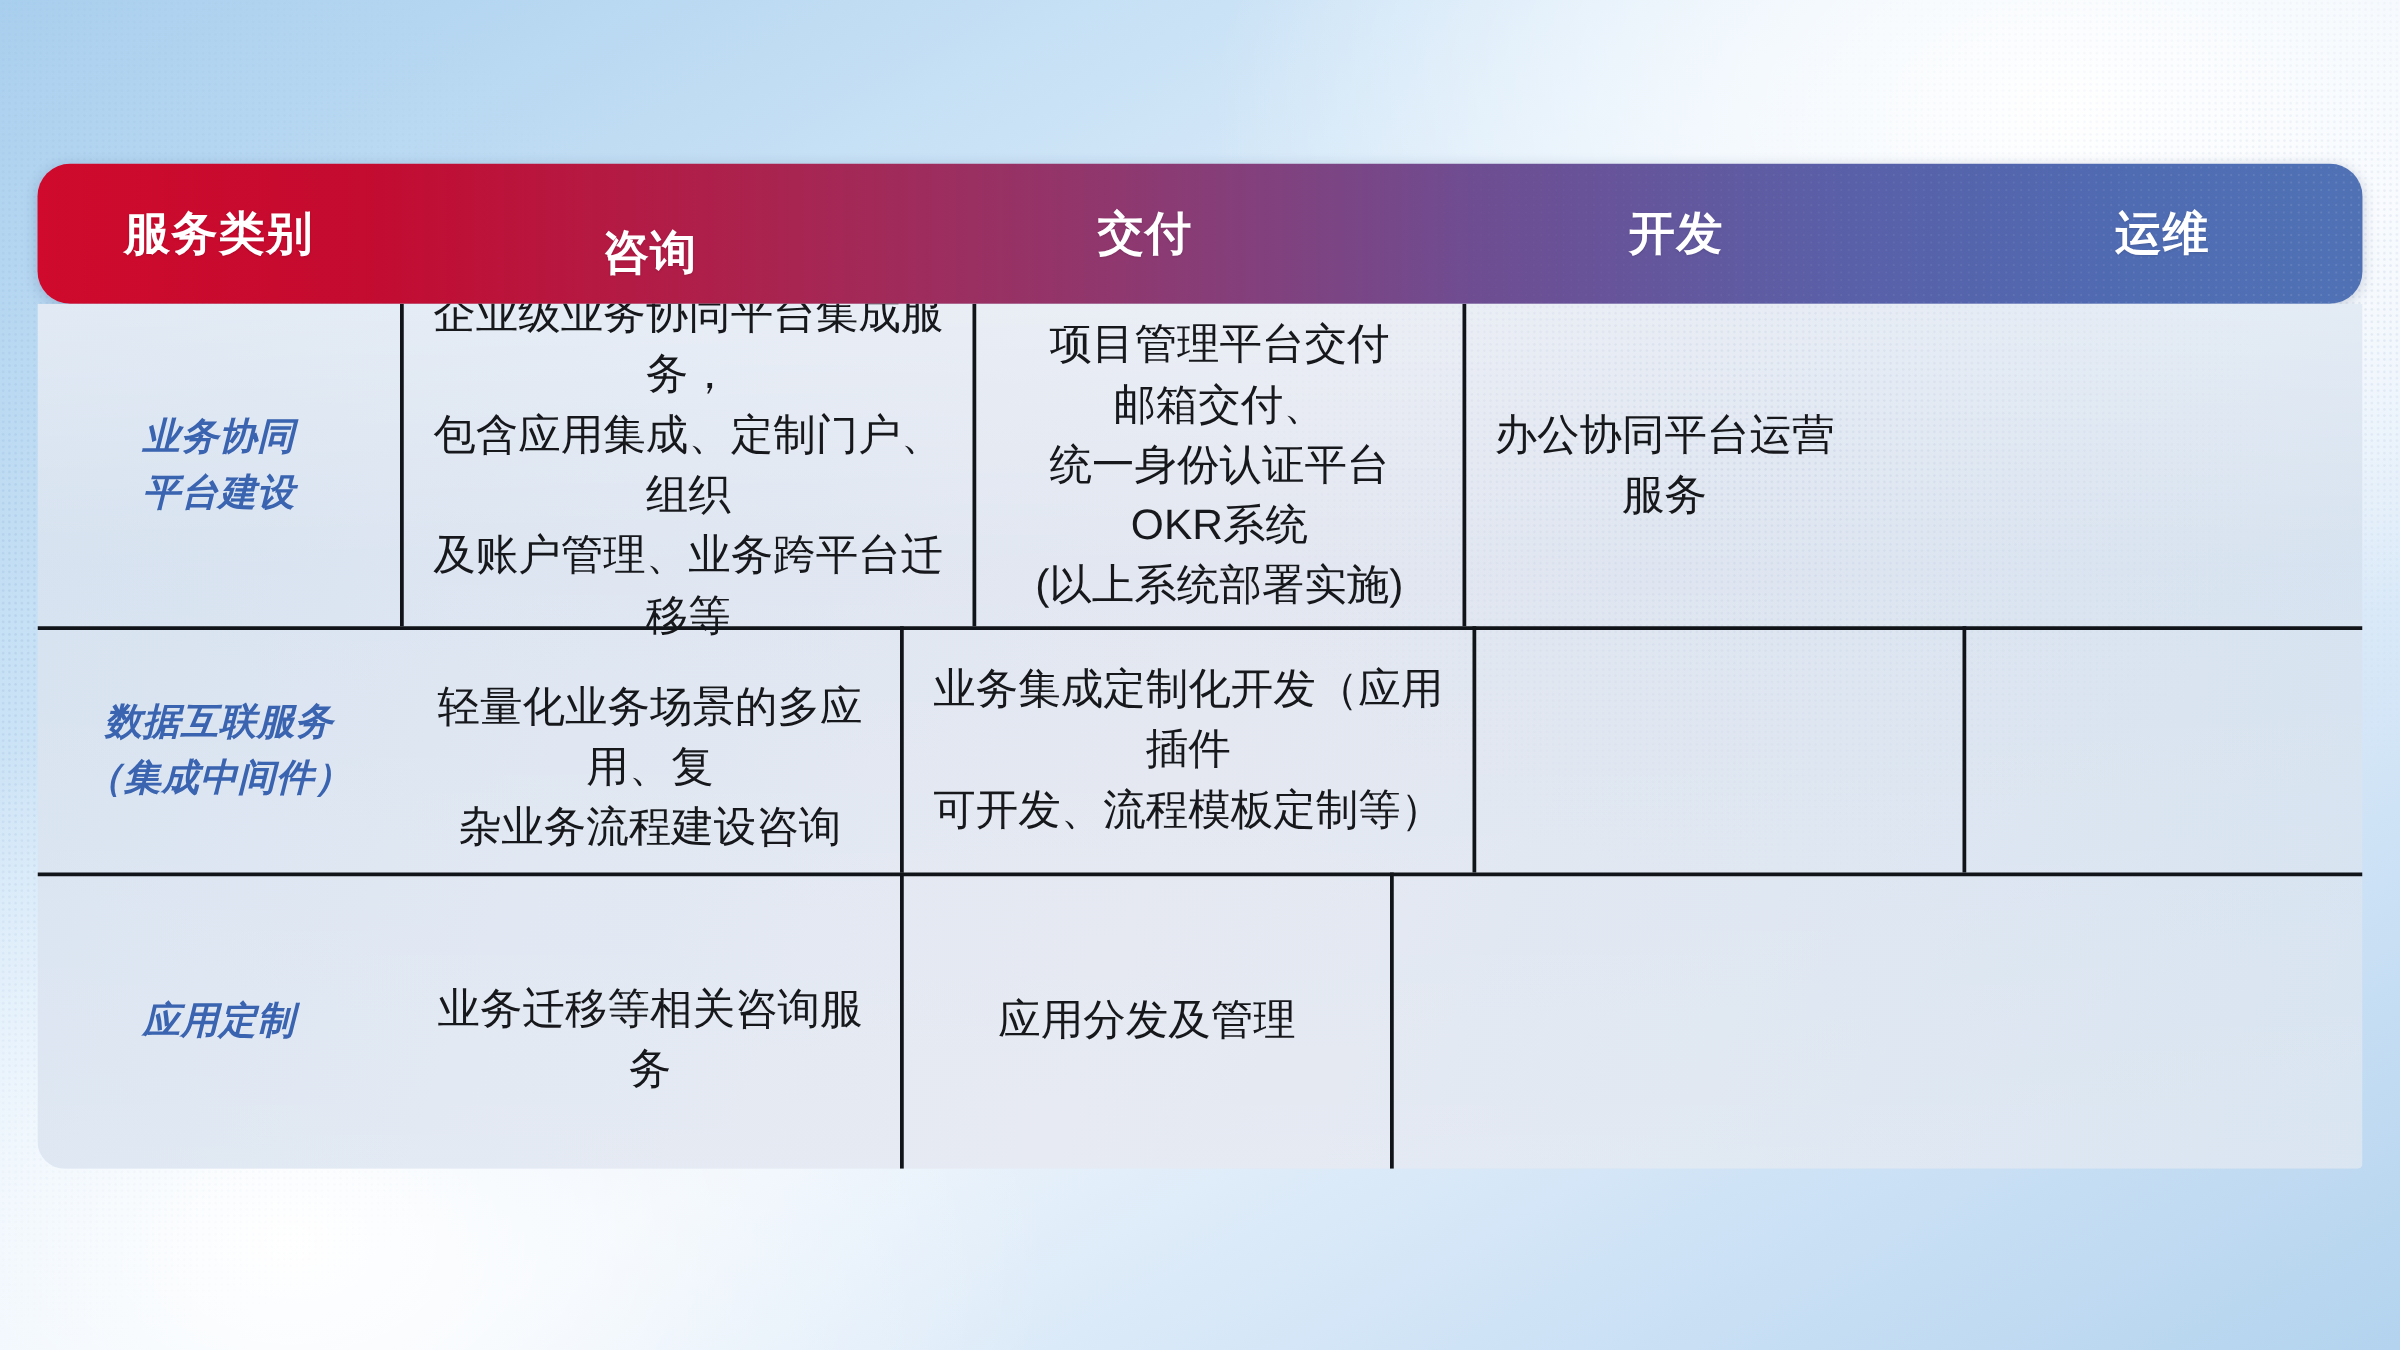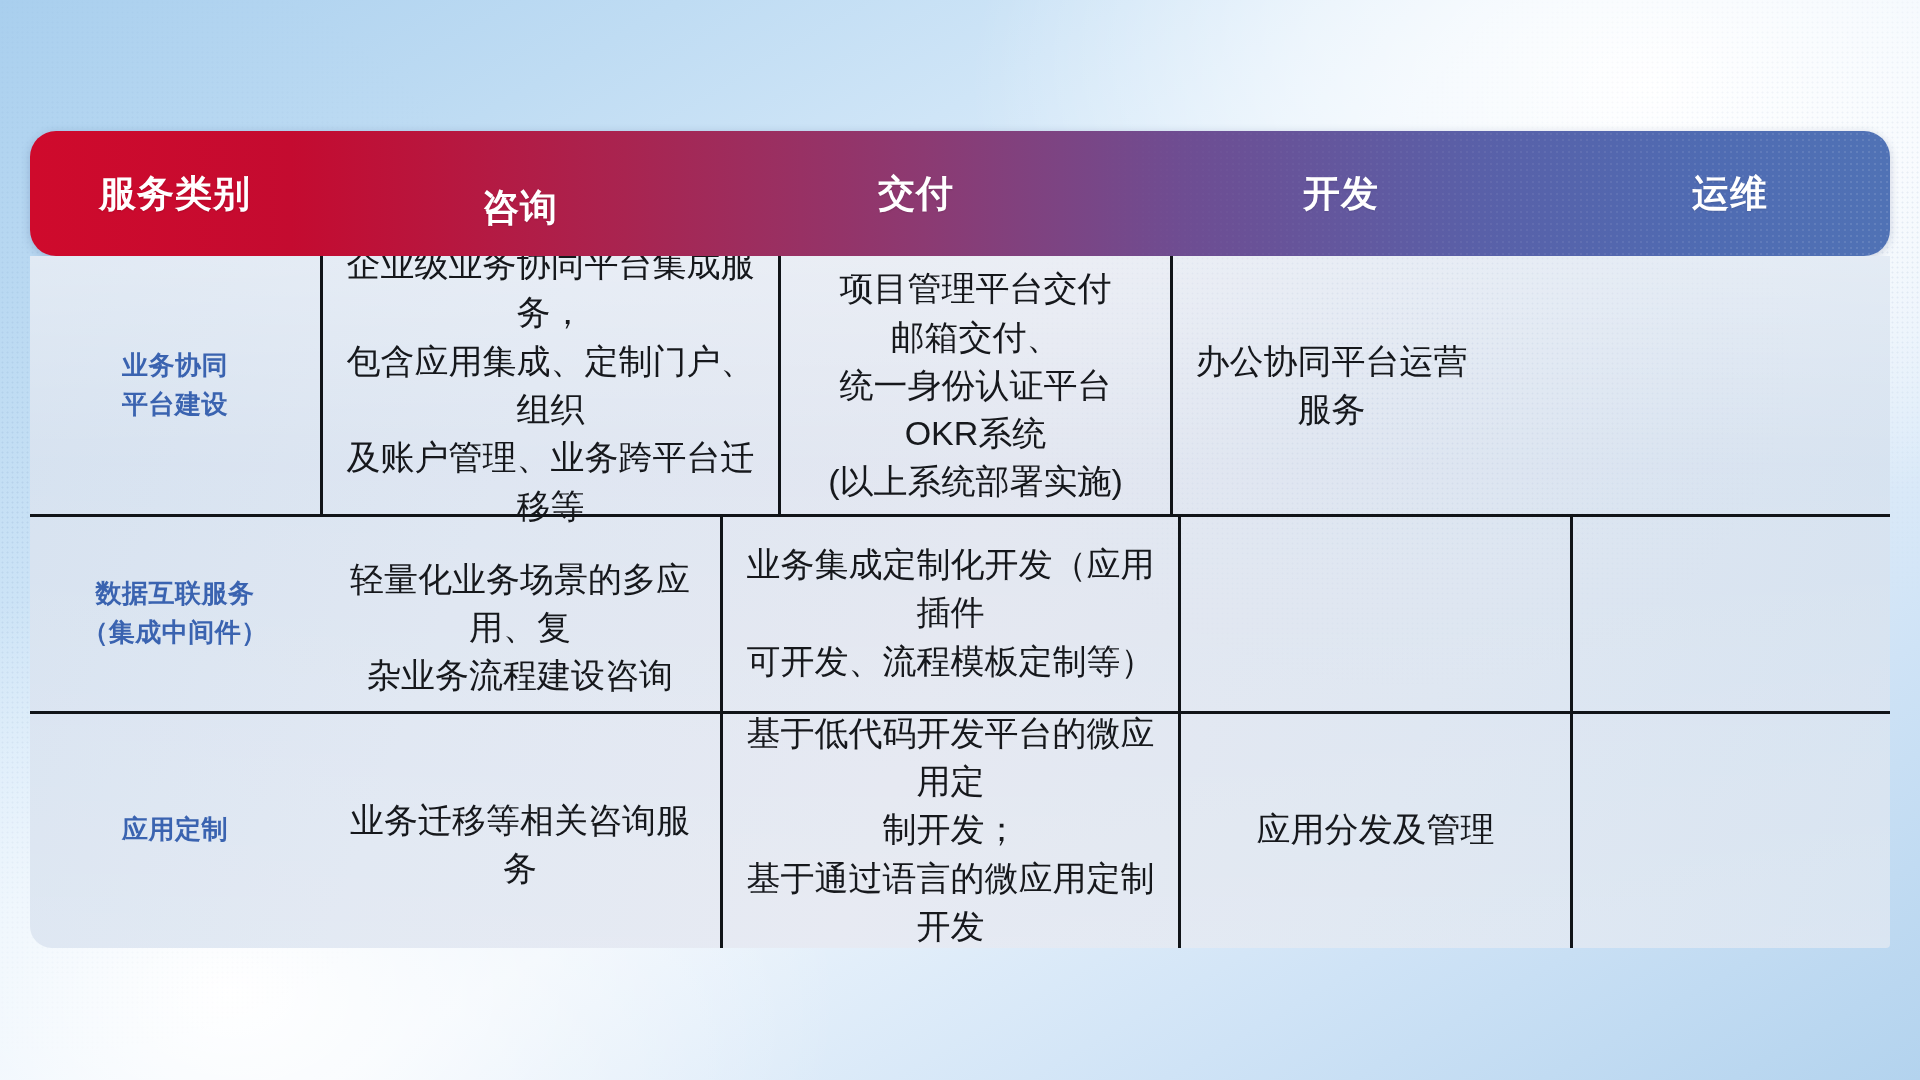--- a/index.html
+++ b/index.html
@@ -41,21 +41,21 @@
     position: absolute;
     left: 30px;
     top: 131px;
     width: 1860px;
     height: 817px;
   }
 
   
   #table-header {
     position: relative;
-    height: 125px;
+    height: 112px;
     border-radius: 26px;
     background: linear-gradient(90deg,
         #cf0a2c 0%,
         #c40b30 14%,
         #a92450 32%,
         #8c3a72 48%,
         #6e4d92 62%,
         #5960a8 78%,
         #4f6bb2 90%,
         #5072b5 100%);
@@ -135,23 +135,24 @@
     padding: 0 14px;
     box-sizing: border-box;
     font-size: 34px;
     line-height: 1.42;
     color: #16181c;
     white-space: pre-line;
   }
   .td-cell.cat {
     color: #3a63b0;
     font-weight: bold;
-    font-size: 26px;
+    font-size: 30px;
     line-height: 1.5;
     letter-spacing: 0.5px;
+    font-style: italic;
   }
   .vsep-l {
     border-left: 3px solid #111418;
   }
 
   
   .c0 { width: 290px; }
   .c1 { width: 400px; margin-top: 29px; }
   .c2 { width: 458px; }
   .c3 { width: 392px; }
@@ -201,21 +202,18 @@
 可开发、流程模板定制等）</div>
       <div class="td-cell c3 vsep-l"></div>
       <div class="td-cell c4 vsep-l"></div>
     </div>
 
     <div class="hsep" style="top:455px"></div>
 
     <div class="t-row r3">
       <div class="td-cell cat c0">应用定制</div>
       <div class="td-cell c1">业务迁移等相关咨询服务</div>
-      <div class="td-cell c2 vsep-l">基于低代码开发平台的微应用定
-制开发；
-基于通过语言的微应用定制开发</div>
       <div class="td-cell c3 vsep-l">应用分发及管理</div>
       <div class="td-cell c4 vsep-l"></div>
     </div>
 
   </div>
 </div>
 
 </body></html>

